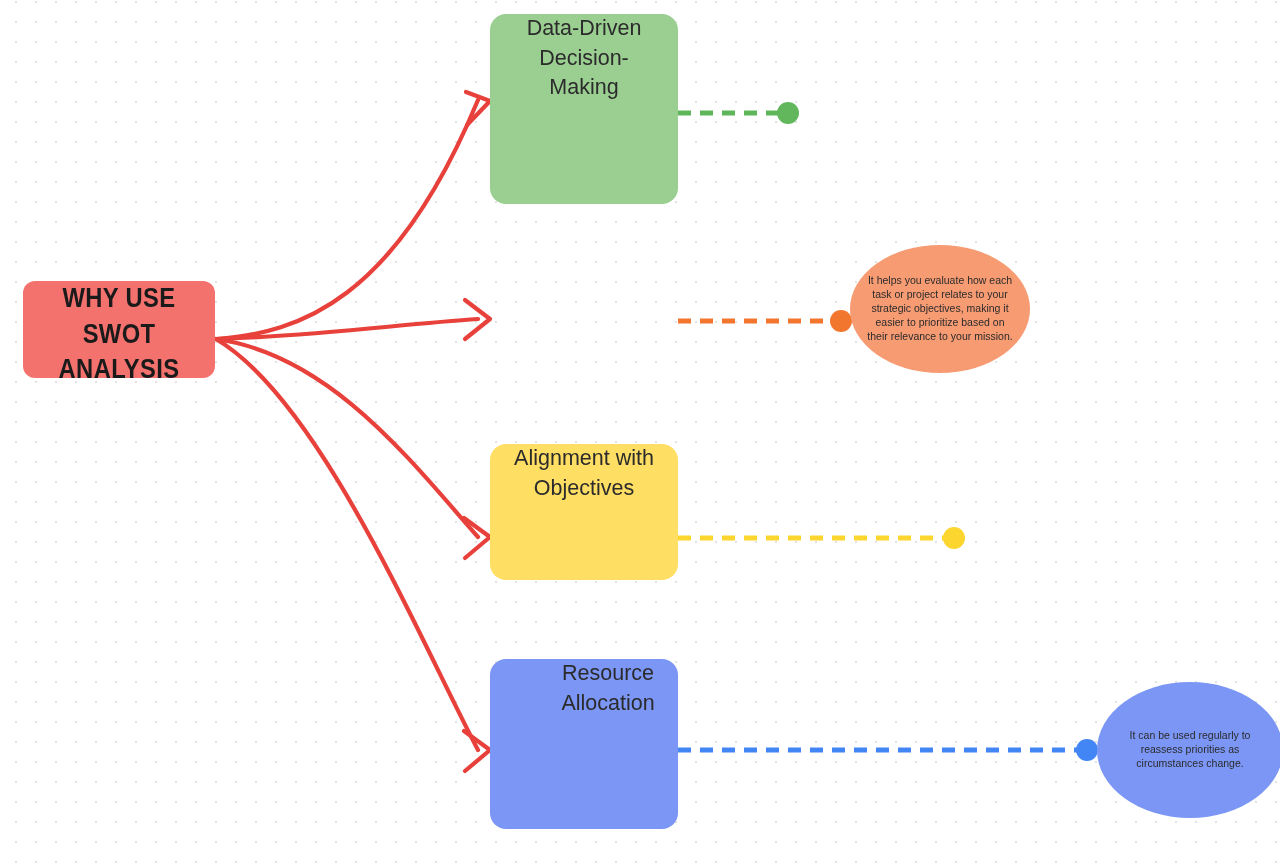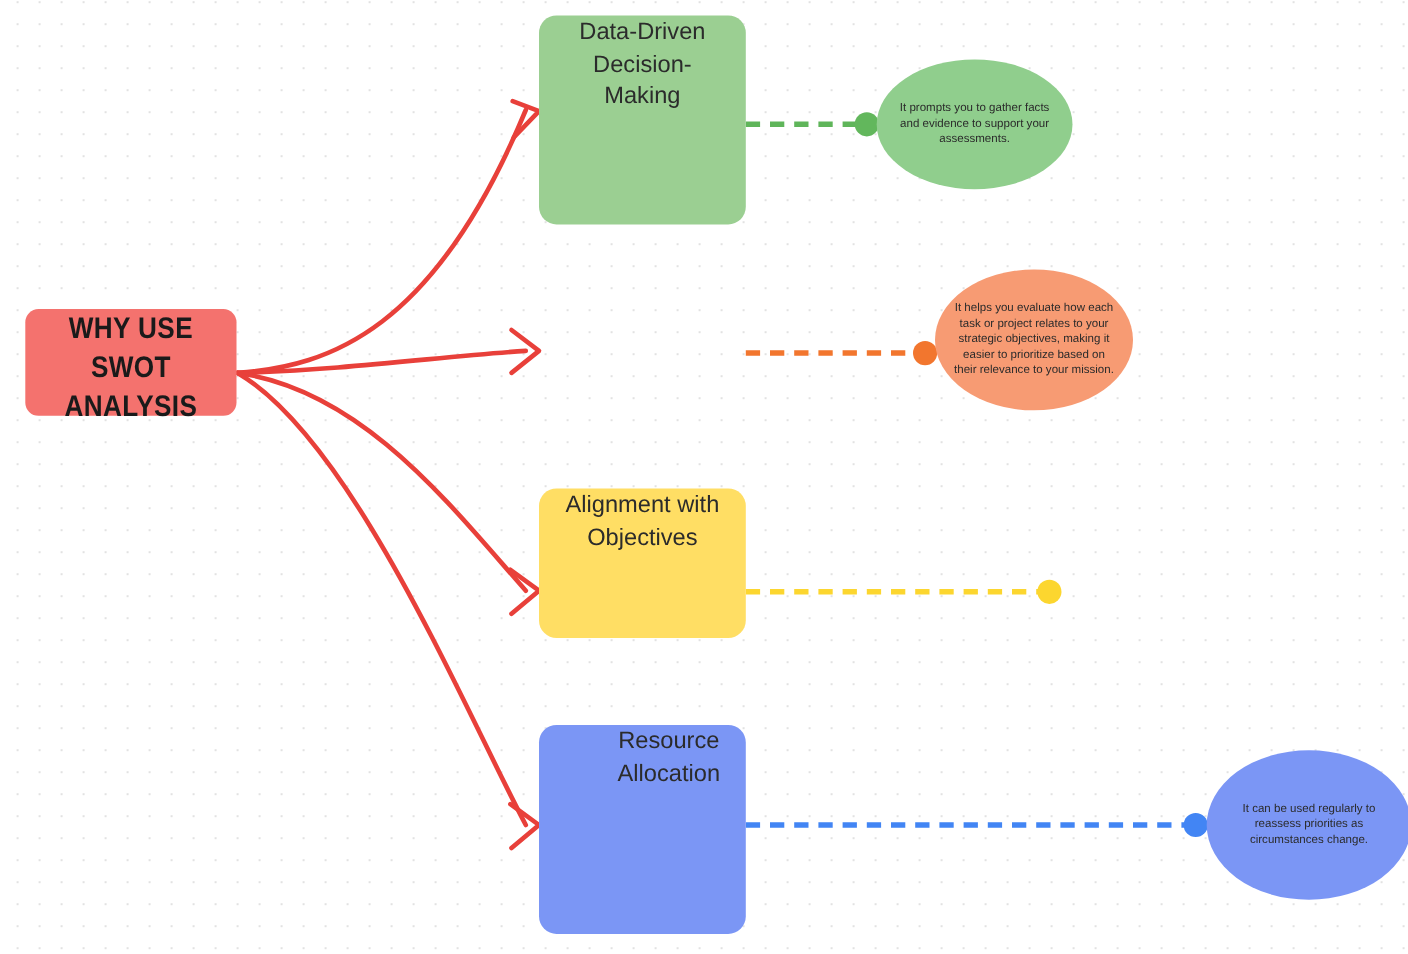--- a/index.html
+++ b/index.html
@@ -75,21 +75,21 @@
   }
   .bubble-text {
     font-size: 10.5px;
     line-height: 1.33;
     color: #2b2b2b;
     padding: 0 14px;
   }
   .n1 { top: 14px;  height: 190px; background: #9BCF92; }
   .n2 { top: 229px; height: 184px; background: #FFC46B; }
   .n3 { top: 444px; height: 136px; background: #FFDE64; }
-  .n4 { top: 659px; height: 190px; background: #7B96F5; padding-left: 48px; }
+  .n4 { top: 659px; height: 170px; background: #7B96F5; padding-left: 48px; }
 
   .b1 { left: 797px;  top: 54px;  width: 178px; height: 118px; background: #90CE8D; }
   .b2 { left: 850px;  top: 245px; width: 180px; height: 128px; background: #F79B73; }
   .b3 { left: 962px;  top: 474px; width: 194px; height: 128px; background: #FBD852; }
   .b4 { left: 1097px; top: 682px; width: 186px; height: 136px; background: #7B96F5; }
 </style>
 </head>
 <body>
 
 <div id="canvas">
@@ -135,23 +135,20 @@
   </div>
   <div class="node branch-node n3">
     <div class="branch-label">Alignment with
 Objectives</div>
   </div>
   <div class="node branch-node n4">
     <div class="branch-label">Resource
 Allocation</div>
   </div>
 
-  <div class="bubble b1">
-    <div class="bubble-text">It prompts you to gather facts and evidence to support your assessments.</div>
-  </div>
   <div class="bubble b2">
     <div class="bubble-text">It helps you evaluate how each task or project relates to your strategic objectives, making it easier to prioritize based on their relevance to your mission.</div>
   </div>
   <div class="bubble b4">
     <div class="bubble-text">It can be used regularly to reassess priorities as circumstances change.</div>
   </div>
 
 </div>
 
 </body></html>

